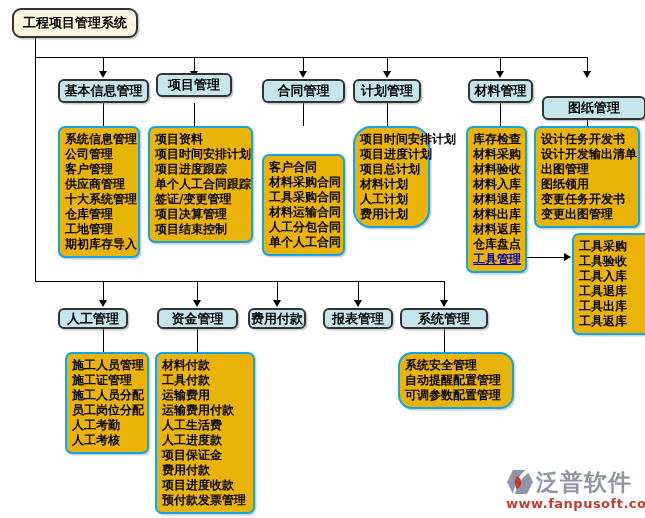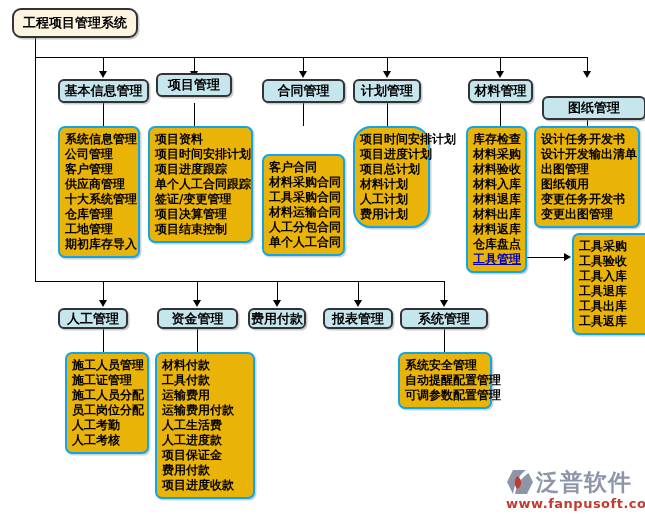--- a/index.html
+++ b/index.html
@@ -194,22 +194,23 @@
   <div class="lst" style="left:155px;top:352px;width:100px;">
       <div class="li">材料付款</div>
       <div class="li">工具付款</div>
       <div class="li">运输费用</div>
       <div class="li">运输费用付款</div>
       <div class="li">人工生活费</div>
       <div class="li">人工进度款</div>
       <div class="li">项目保证金</div>
       <div class="li">费用付款</div>
       <div class="li">项目进度收款</div>
-    </div>
-  <div class="lst" style="left:398px;top:352px;width:94px;">
+      <div class="li">预付款发票管理</div>
+    </div>
+  <div class="lst" style="left:398px;top:352px;width:116px;border-radius:14px;">
       <div class="li">系统安全管理</div>
       <div class="li">自动提醒配置管理</div>
       <div class="li">可调参数配置管理</div>
     </div>
 
   <div class="logo">
     <div class="logo-row">
       <span style="margin-right:2px;display:inline-flex;">
         <svg width="28" height="28" viewBox="0 0 28 28">
           <polygon points="7,2 21,2 27,14 21,26 7,26 1,14" fill="#8d96a8"></polygon>

